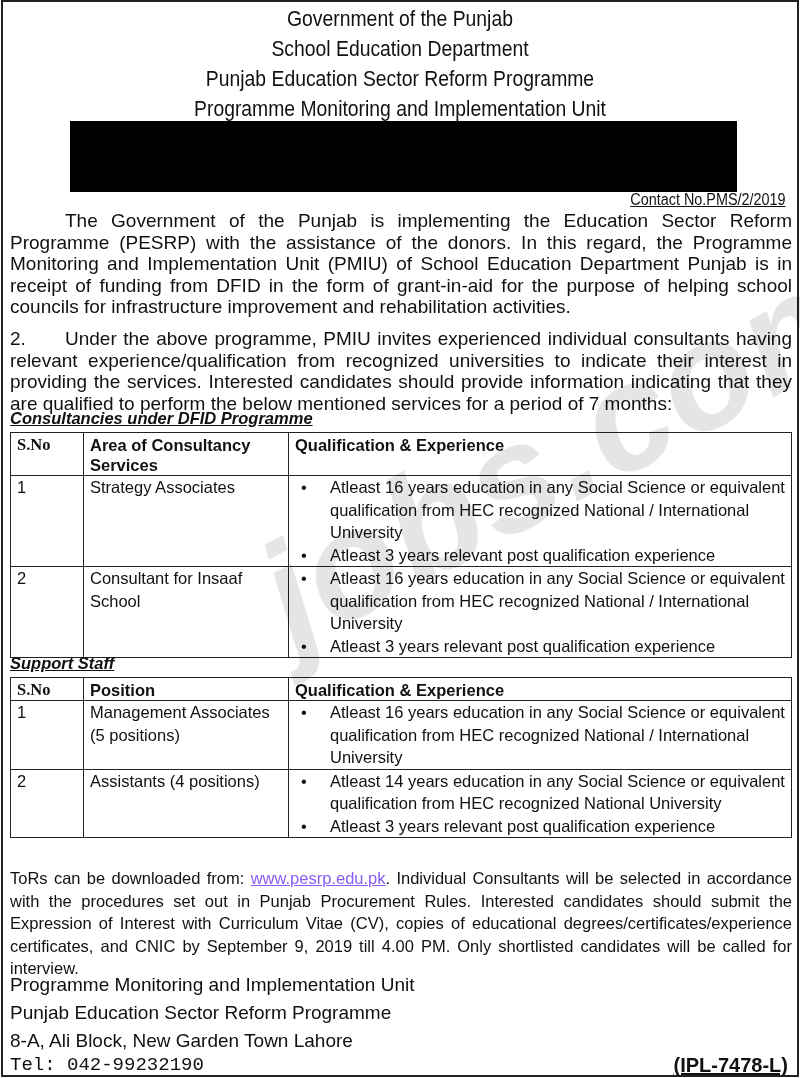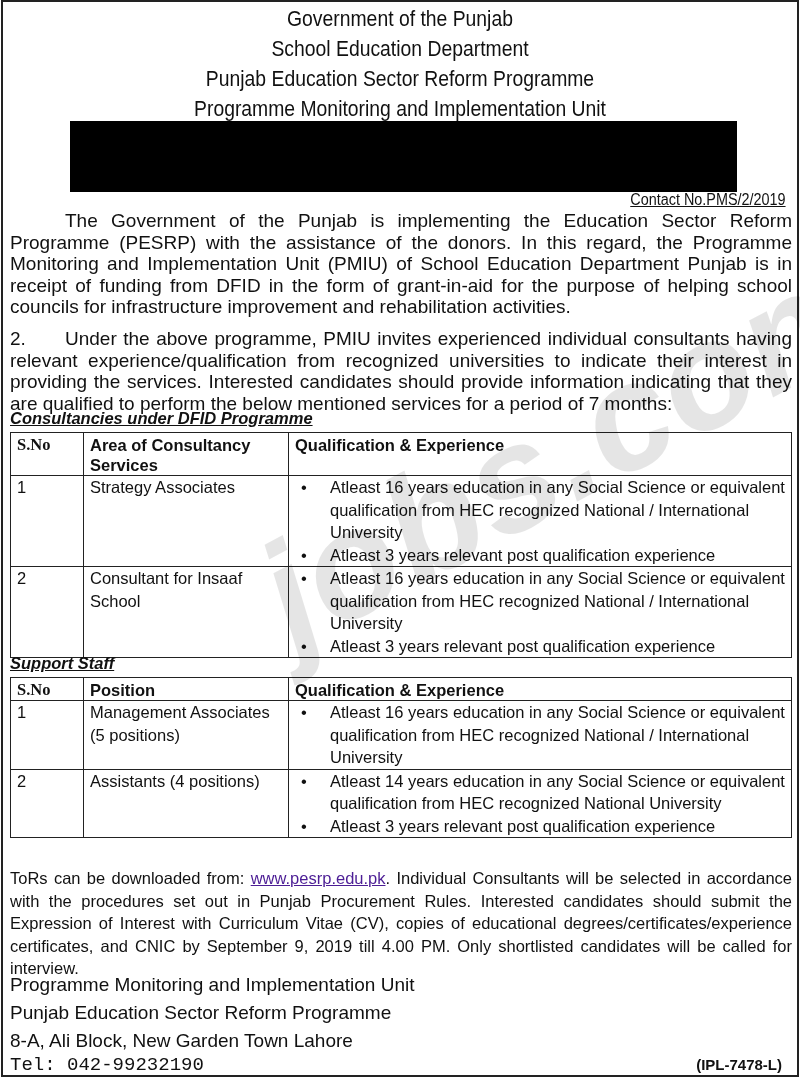--- a/index.html
+++ b/index.html
@@ -25,27 +25,27 @@
   table.t th { font-weight: bold; line-height: 20px; padding-top: 2px; }
   .c1 { width: 73px; font-family: Liberation Serif, serif; }
   .c2 { width: 205px; }
   .t1 { top: 432px; }
   .t2 { top: 677px; }
   ul.q { list-style: none; padding-left: 0; }
   ul.q li { position: relative; padding-left: 35px; }
   ul.q li::before { content: "\2022"; position: absolute; left: 6px; top: 0; }
   .just { text-align: justify; text-align-last: justify; }
   .tors { position: absolute; left: 10px; top: 867px; width: 782px; font-size: 16.5px; line-height: 22.5px; text-align: justify; }
-  .tors a { color: #4c1d95; }
+  .tors a { color: #8b5cf6; }
   .addr { position: absolute; left: 10px; font-size: 19px; line-height: 26px; }
   .a1 { top: 972px; }
   .a2 { top: 1000px; }
   .a3 { top: 1028px; }
   .a4 { top: 1052px; font-family: Liberation Mono, monospace; }
-  .ipl { position: absolute; right: 18px; top: 1052px; font-size: 15px; font-weight: bold; line-height: 26px; }
+  .ipl { position: absolute; right: 12px; top: 1052px; font-size: 20px; font-weight: bold; line-height: 26px; text-decoration: underline; }
 </style>
 </head>
 <body>
 
 <div class="frame"></div>
 
 <div class="hdr1">
   <div class="hdr">Government of  the Punjab</div>
   <div class="hdr">School Education Department</div>
   <div class="hdr">Punjab Education Sector Reform Programme</div>

